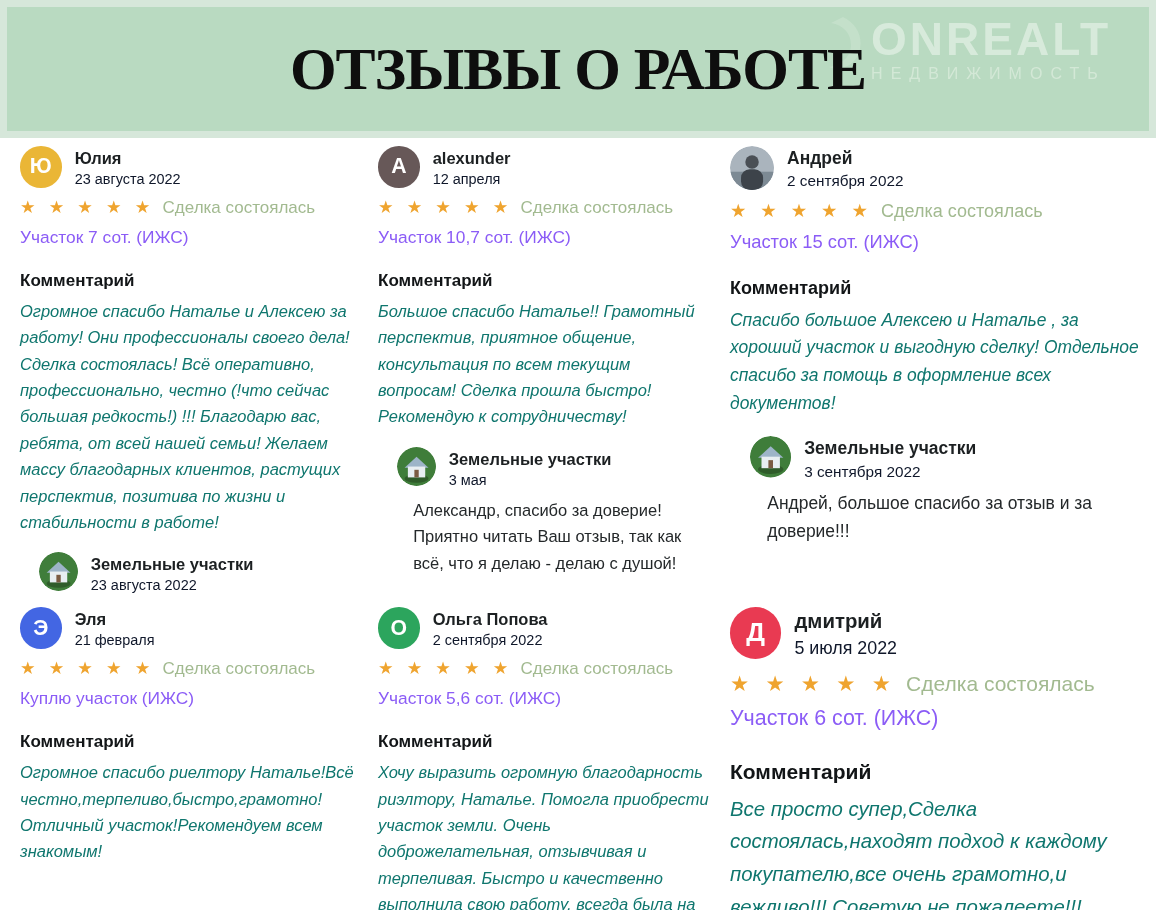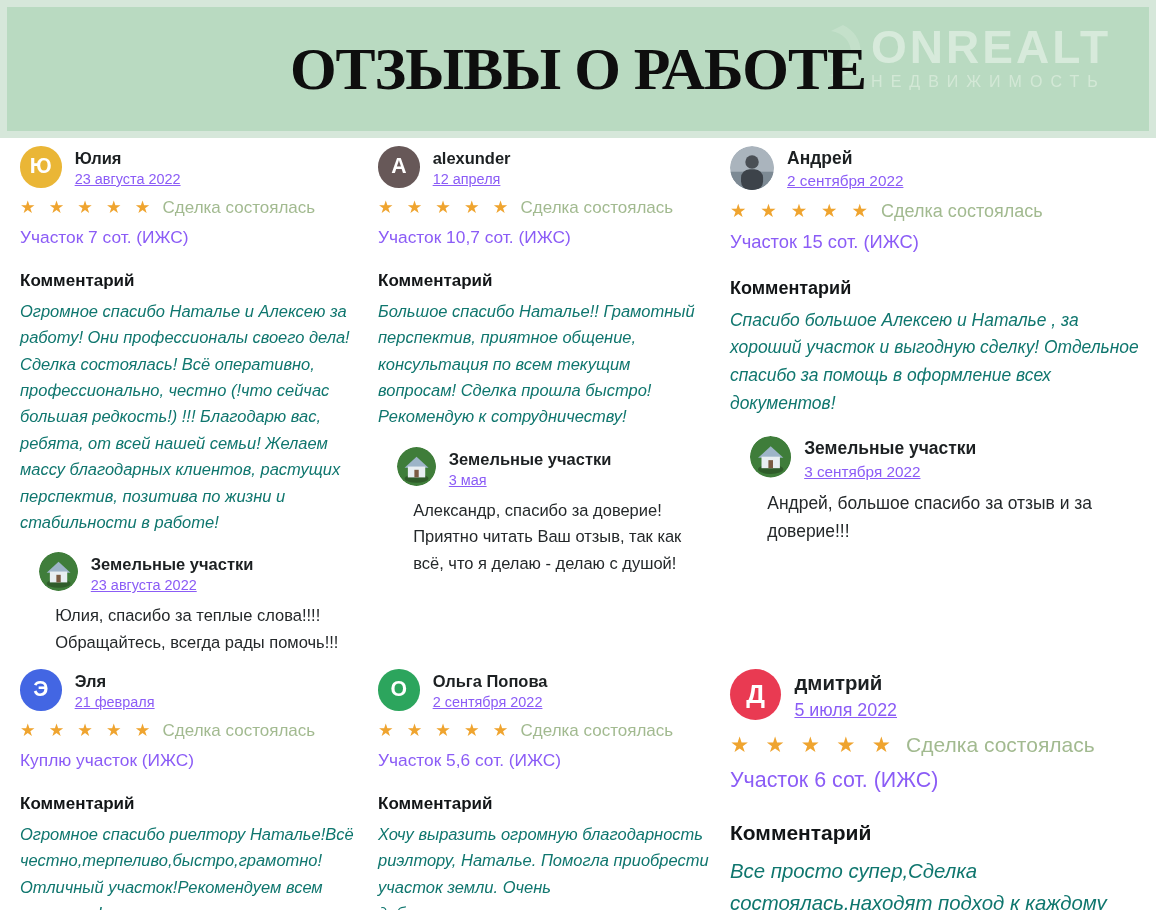--- a/index.html
+++ b/index.html
@@ -30,21 +30,21 @@
     font-weight:bold;
     font-size:60px;
     letter-spacing:-1px;
     color:#0e0e0e;
     white-space:nowrap;
     line-height:1;
   }
   .watermark {
     position:absolute;
     z-index:1;
-    top:16px;
+    top:8px;
     right:38px;
     display:flex;
     gap:6px;
   }
   .wm-mark { opacity:.45; }
   .wm-text { display:flex; flex-direction:column; }
   .wm-brand {
     font-size:46px;
     font-weight:bold;
     letter-spacing:3px;
@@ -79,21 +79,21 @@
     display:flex; align-items:center; justify-content:center;
     color:#fff;
     font-size:1em;
     font-weight:bold;
     overflow:hidden;
   }
   .avatar span { font-size:1.25em; }
   .avatar svg { width:100%; height:100%; display:block; }
   .who { padding-top:.1em; }
   .name { font-weight:bold; color:#1c2022; font-size:.97em; line-height:1.25; }
-  .date { color:#8b5cf6; font-size:.85em; margin-top:.18em;text-decoration:underline; }
+  .date { color:#0f172a; font-size:.85em; margin-top:.18em; }
 
   .rating { margin-top:.55em; display:flex; align-items:baseline; gap:.5em; }
   .stars {
     font-family:"DejaVu Sans", sans-serif;
     color:#efa42f;
     font-size:1.02em;
     letter-spacing:.22em;
     white-space:nowrap;
   }
   .status { color:#a2ba90; font-size:1.0em; }
@@ -150,21 +150,20 @@
               <polygon points="7,19 18,9 29,19" fill="#9db4c8"></polygon>
               <rect x="10" y="18" width="16" height="10" fill="#e8eef2"></rect>
               <rect x="16" y="21" width="4" height="7" fill="#7b5b43"></rect>
             </svg>
         </span>
         <div class="who">
           <div class="name">Земельные участки</div>
           <div class="date">23 августа 2022</div>
         </div>
       </div>
-      <p class="reply-text">Юлия, спасибо за теплые слова!!!! Обращайтесь, всегда рады помочь!!!</p>
     </div>
   </article>
 
   <article class="card">
     <div class="rev-head">
       <span class="avatar" style="background-color: rgb(103, 88, 88);">
           <span>A</span>
         </span>
       <div class="who">
         <div class="name">alexunder</div>

